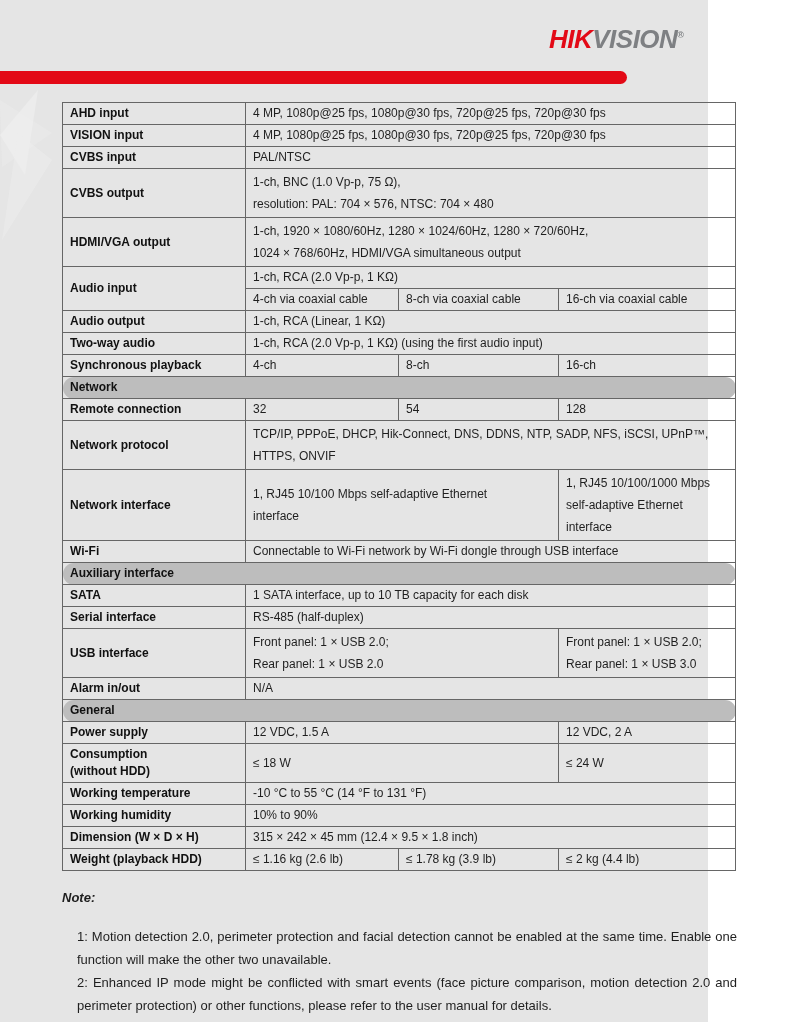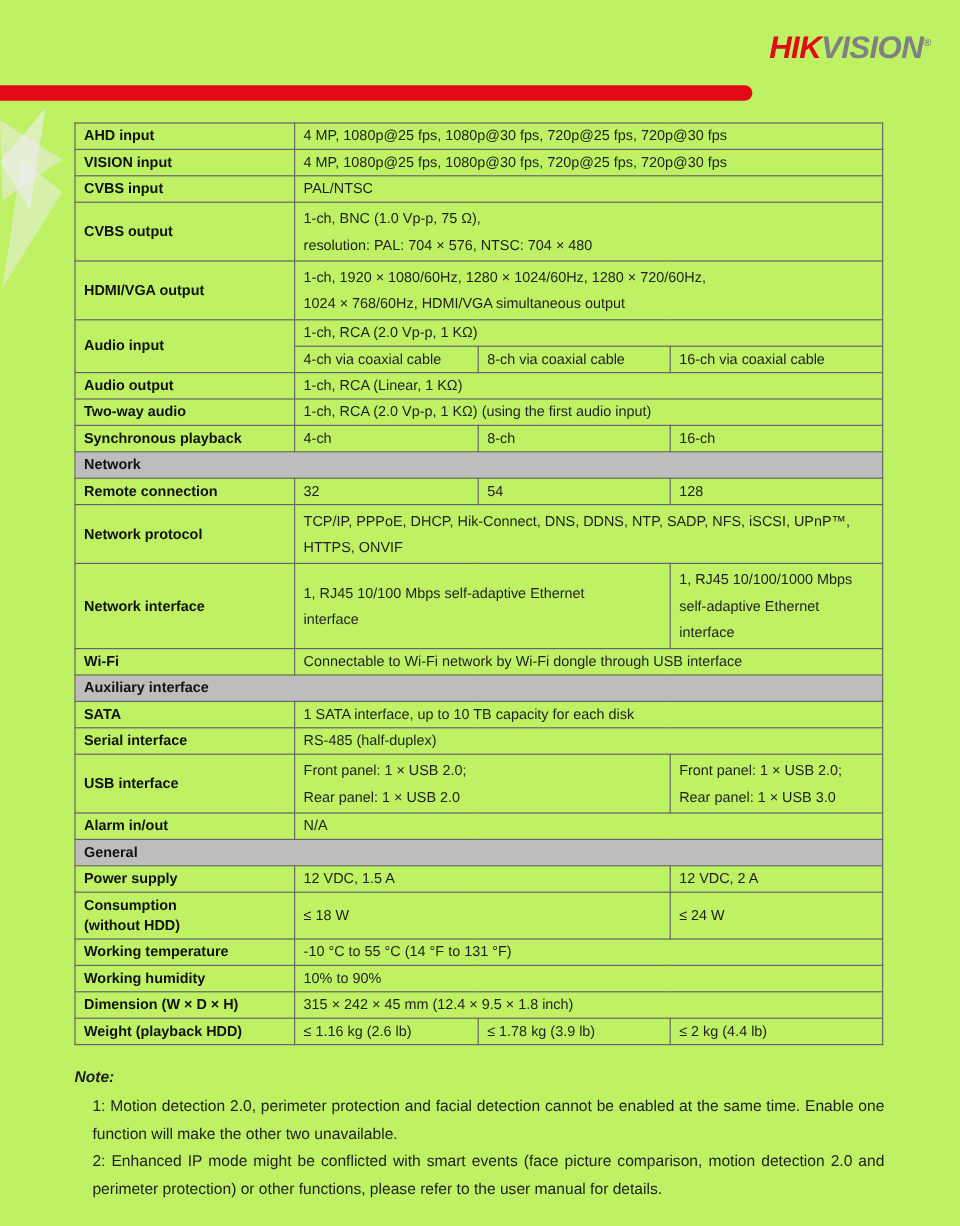--- a/index.html
+++ b/index.html
@@ -4,21 +4,21 @@
 <style>
   * { margin: 0; padding: 0; box-sizing: border-box; }
   html, body { background: #ffffff; }
   body {
     width: 800px; height: 1022px;
     font-family: "Liberation Sans", sans-serif;
     color: #1f1f1f;
     position: relative;
     overflow: hidden;
   }
-  .page { position: relative; width: 800px; height: 1022px; background: #bef264; }
+  .page { position: relative; width: 708px; height: 1022px; background: #e5e5e5; }
 
   
   .watermark { position: absolute; left: 0; top: 85px; width: 58px; height: 165px; pointer-events: none; }
 
   
   .logo {
     position: absolute; top: 24px; right: 24px;
     font-weight: bold; font-style: italic;
     font-size: 26px; letter-spacing: -0.5px; white-space: nowrap;
   }
@@ -45,31 +45,31 @@
     border: 1px solid #666666;
     padding: 2px 7px;
     height: 22px;
     line-height: 17px;
     vertical-align: middle;
     overflow: hidden;
   }
   table.spec td.label { font-weight: bold; color: #111111; }
   table.spec td.section {
     background: #bdbdbd;
-    font-weight: bold; color: #111111;
+    font-weight: bold; color: #111111; border-radius: 11px;
   }
   table.spec td .line { line-height: 22px; white-space: nowrap; }
   table.spec td .line-sm { line-height: 17px; }
 
   
   .note {
     position: absolute; left: 62px; top: 886px; width: 675px;
     font-size: 13px; color: #1f1f1f;
   }
-  .note .note-title { font-weight: bold; font-style: italic; line-height: 23px; margin-bottom: 1px; }
+  .note .note-title { font-weight: bold; font-style: italic; line-height: 23px; margin-bottom: 16px; }
   .note p { text-align: justify; line-height: 23px; margin-left: 15px; }
 </style>
 </head>
 <body>
 
 <div class="page">
 
   <svg class="watermark" viewBox="0 0 58 165" xmlns="http://www.w3.org/2000/svg" aria-hidden="true">
     <polygon points="0,15 52,48 2,82" fill="#ebebeb" opacity="0.55"></polygon>
     <polygon points="0,50 38,5 25,90" fill="#f0f0f0" opacity="0.6"></polygon>

